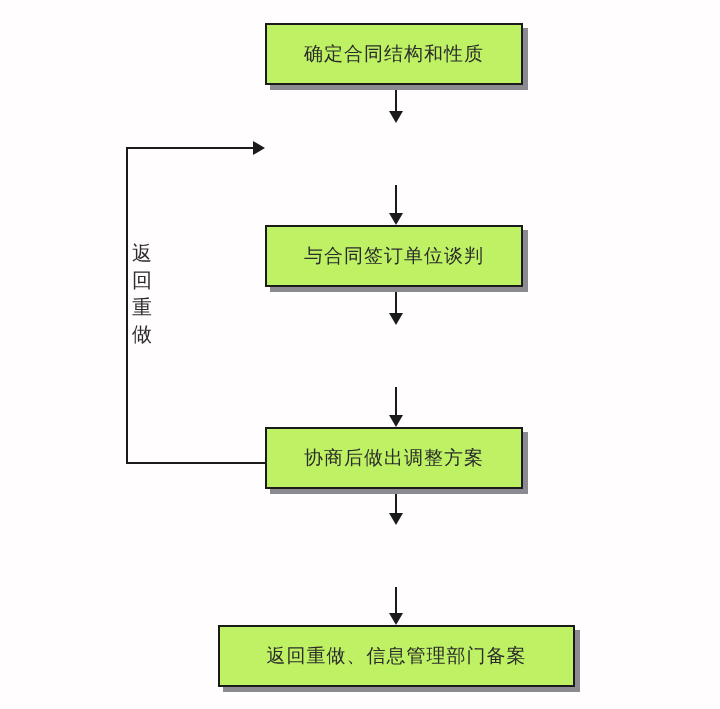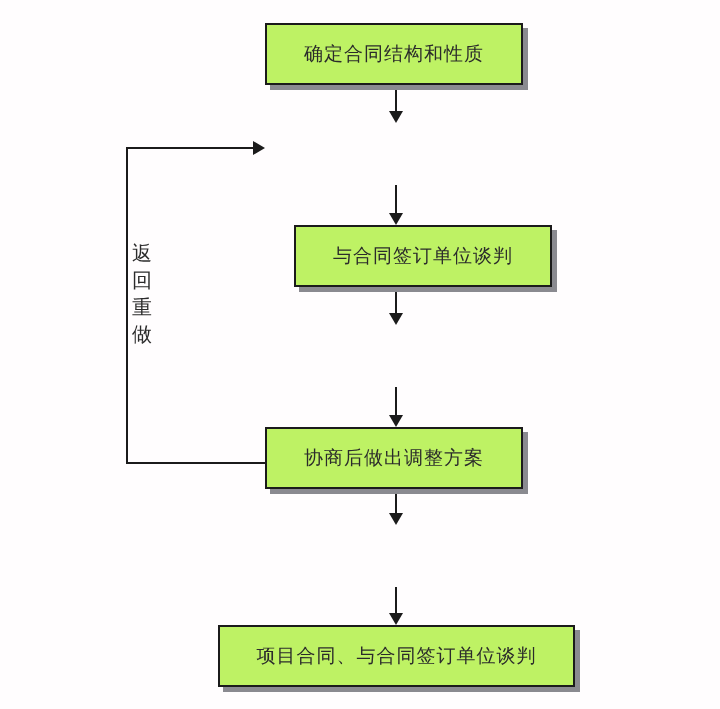--- a/index.html
+++ b/index.html
@@ -21,21 +21,21 @@
     justify-content: center;
     font-size: 19px;
     letter-spacing: 1px;
     color: #2b2b2b;
     white-space: nowrap;
     box-sizing: border-box;
   }
   .n1, .n2, .n3, .n4, .n5, .n6 { left: 265px; width: 258px; height: 62px; }
   .n1 { top: 23px; }
   .n2 { top: 123px; }
-  .n3 { top: 225px; margin-left: 29px; }
+  .n3 { top: 225px; }
   .n4 { top: 325px; }
   .n5 { top: 427px; }
   .n6 { top: 525px; }
   .n7 { left: 218px; top: 625px; width: 357px; height: 62px; }
 
   .vline { position: absolute; width: 2px; background: #1b1b1b; }
   .hline { position: absolute; height: 2px; background: #1b1b1b; }
 
   .head-down {
     position: absolute; width: 0; height: 0;
@@ -109,16 +109,16 @@
   <div class="node n1">
     <span>确定合同结构和性质</span>
   </div>
   <div class="node n3">
     <span>与合同签订单位谈判</span>
   </div>
   <div class="node n5">
     <span>协商后做出调整方案</span>
   </div>
   <div class="node n7">
-    <span>项目合同、与合同签订单位谈判</span>
+    <span>返回重做、信息管理部门备案</span>
   </div>
 
 </div>
 
 </body></html>

